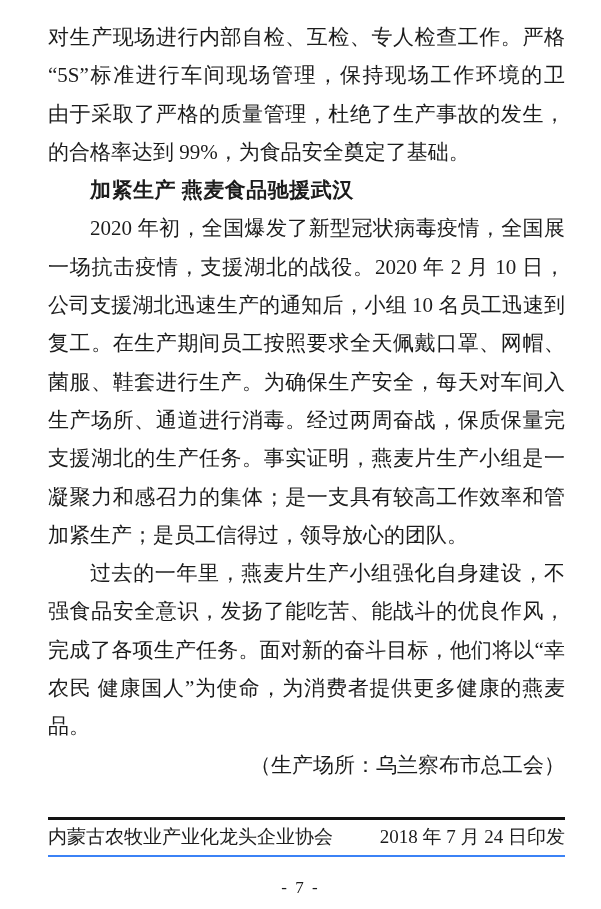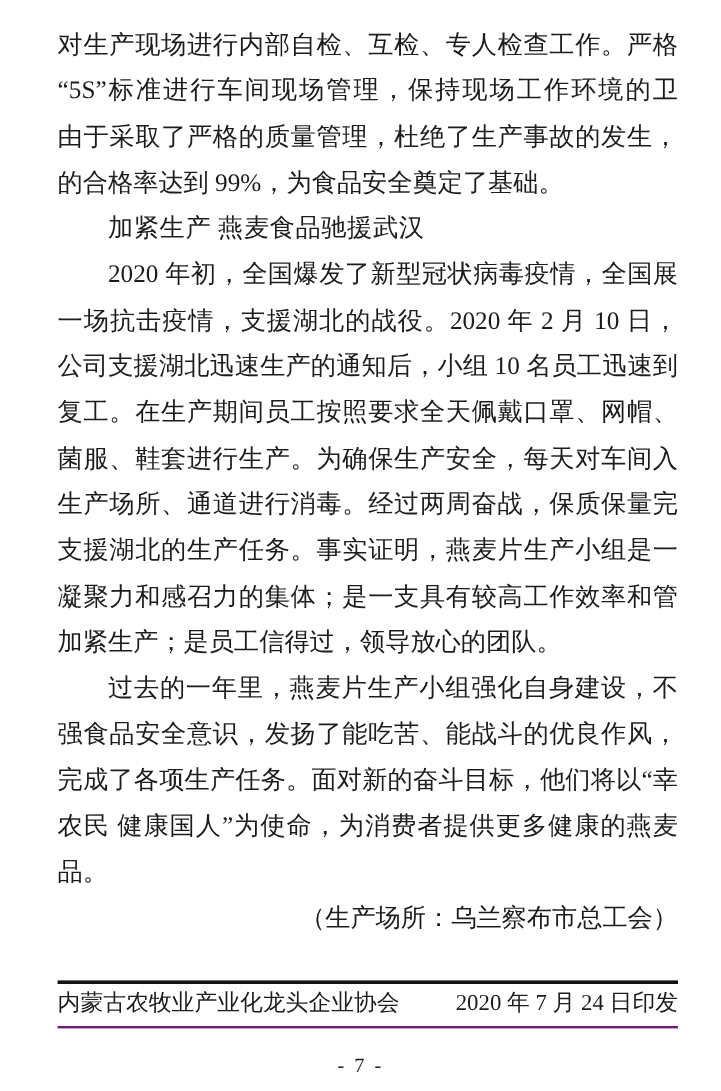--- a/index.html
+++ b/index.html
@@ -36,36 +36,36 @@
   }
   
   .line.endl {
     text-align: left;
     text-align-last: left;
   }
   .line.indent {
     text-indent: 2em;
   }
   .heading {
-    font-weight: normal;
+    font-weight: bold;
     text-indent: 2em;
     letter-spacing: 0.5px;
     white-space: pre;
   }
   .source-line {
     text-align: right;
     text-align-last: right;
   }
   .footer {
     position: absolute;
     top: 817px;
     left: 48px;
     width: 517px;
     border-top: 3px solid #131313;
-    border-bottom: 2px solid #701a75;
+    border-bottom: 2px solid #3b82f6;
     padding: 6px 0 7px 0;
     box-sizing: border-box;
     display: flex;
     justify-content: space-between;
     align-items: center;
     font-size: 19px;
     line-height: 22px;
   }
   .page-number {
     position: absolute;
@@ -110,16 +110,16 @@
     <div class="line j">农民 健康国人”为使命，为消费者提供更多健康的燕麦食</div>
     <div class="line endl">品。</div>
   </div>
 
   <div class="line source-line">（生产场所：乌兰察布市总工会）</div>
 
 </div>
 
 <div class="footer">
   <span>内蒙古农牧业产业化龙头企业协会</span>
-  <span>2020 年 7 月 24 日印发</span>
+  <span>2018 年 7 月 24 日印发</span>
 </div>
 
 <div class="page-number">- 7 -</div>
 
 </body></html>

